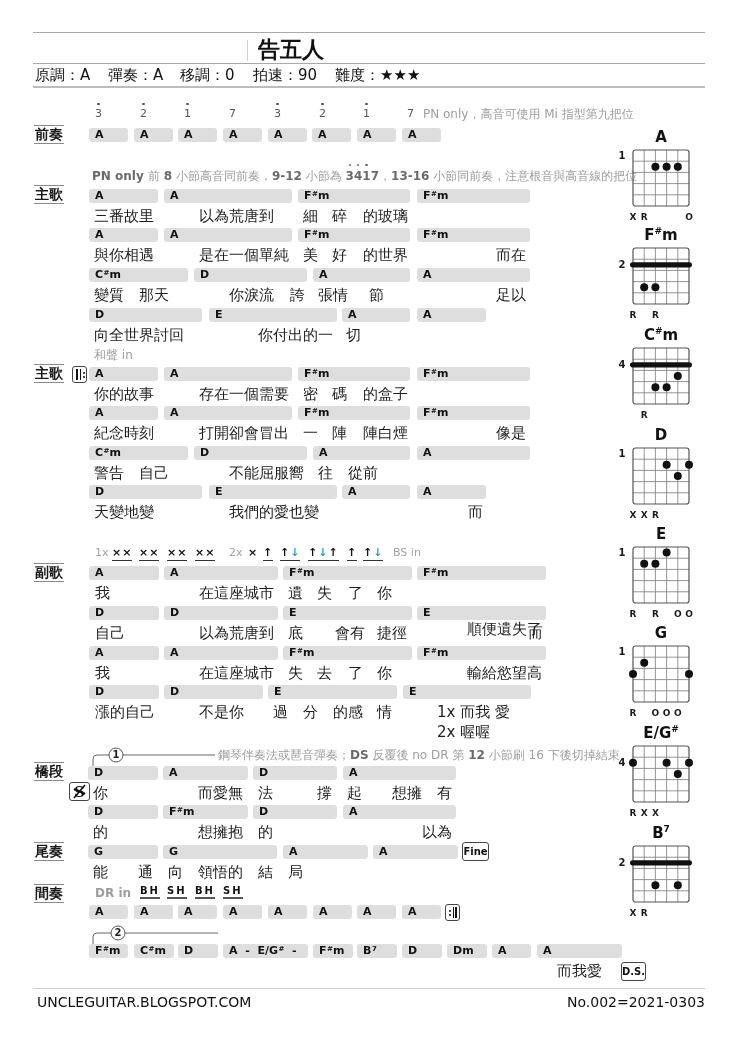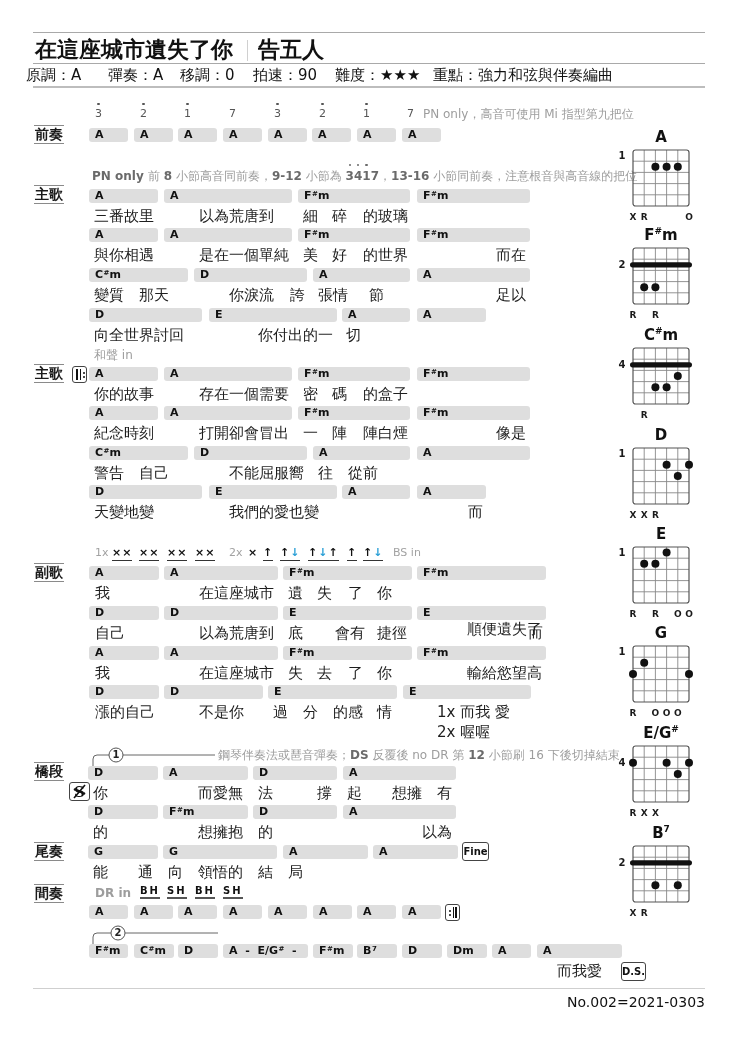--- a/index.html
+++ b/index.html
@@ -43,31 +43,29 @@
   .diag-grid { position:absolute; left:30px; top:20px; width:62px; height:62px; }
   .diag-grid svg { overflow:visible; display:block; }
   .marker { position:absolute; top:84px; width:10px; text-align:center; font-size:9px; font-weight:bold; line-height:12px; }
   .footer { position:absolute; top:993px; font-size:14px; line-height:18px; color:#111; white-space:nowrap; }
 </style>
 </head>
 <body>
 
 <div id="page">
   <div class="hline" style="top:32px"></div>
-  <div class="title" style="left:35px">在這座城市遺失了你</div>
   <div class="title-sep"></div>
   <div class="title" style="left:258px">告五人</div>
   <div class="hline" style="top:63px"></div>
 
-  <div class="info" style="left:26px">原調：A</div>
+  <div class="info" style="left:35px">原調：A</div>
   <div class="info" style="left:108px">彈奏：A</div>
   <div class="info" style="left:180px">移調：0</div>
   <div class="info" style="left:253px">拍速：90</div>
   <div class="info" style="left:335px">難度：★★★</div>
-  <div class="info" style="left:433px">重點：強力和弦與伴奏編曲</div>
   <div class="hline thick" style="top:86px"></div>
 
   <div id="song-body">
       <div class="sec-label" style="top: 125px;">前奏</div>
       <span class="mel" style="left: 95px; top: 107px;"><span class="dotted">3</span></span>
       <span class="mel" style="left: 140px; top: 107px;"><span class="dotted">2</span></span>
       <span class="mel" style="left: 184px; top: 107px;"><span class="dotted">1</span></span>
       <span class="mel" style="left: 229px; top: 107px;"><span>7</span></span>
       <span class="mel" style="left: 274px; top: 107px;"><span class="dotted">3</span></span>
       <span class="mel" style="left: 319px; top: 107px;"><span class="dotted">2</span></span>
@@ -700,14 +698,15 @@
         <span class="marker" style="left: 28px;">X</span>
         <span class="marker" style="left: 39.2px;">R</span>
         <span class="marker" style="left: 50.4px;"></span>
         <span class="marker" style="left: 61.6px;"></span>
         <span class="marker" style="left: 72.8px;"></span>
         <span class="marker" style="left: 84px;"></span>
       </div>
     </div>
 
   <div class="hline light" style="top:988px"></div>
+  <div class="footer" style="left:37px">UNCLEGUITAR.BLOGSPOT.COM</div>
   <div class="footer" style="right:35px">No.002=2021-0303</div>
 </div>
 
 </body></html>

